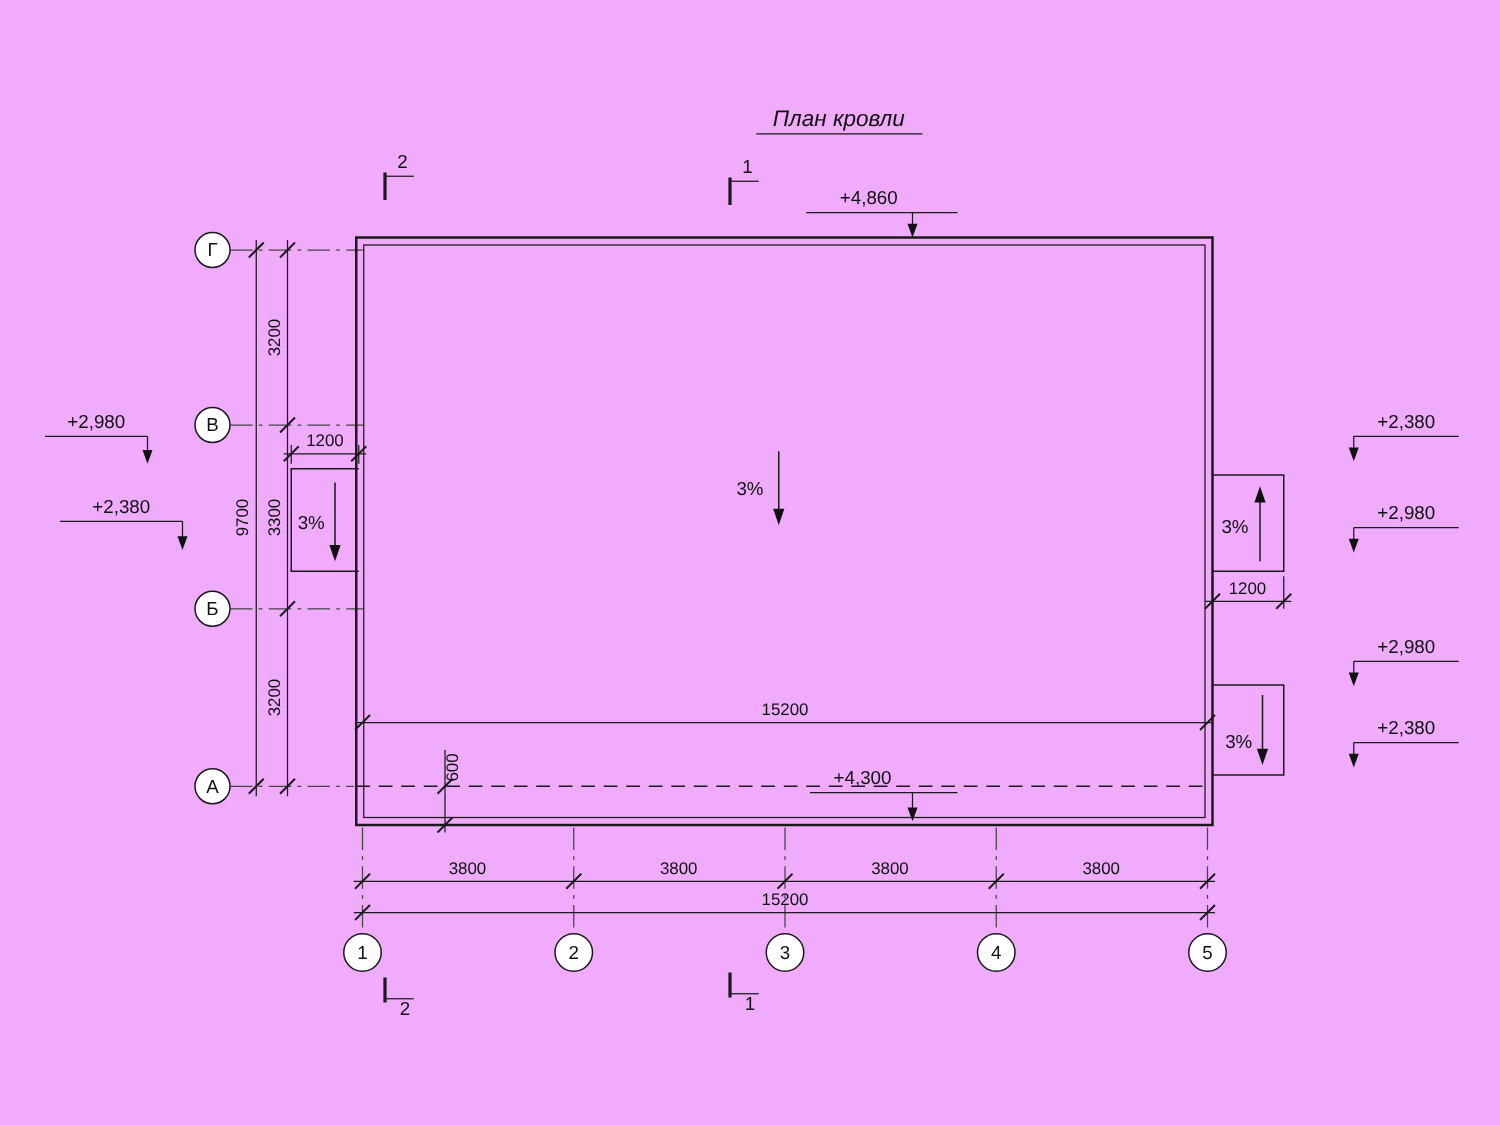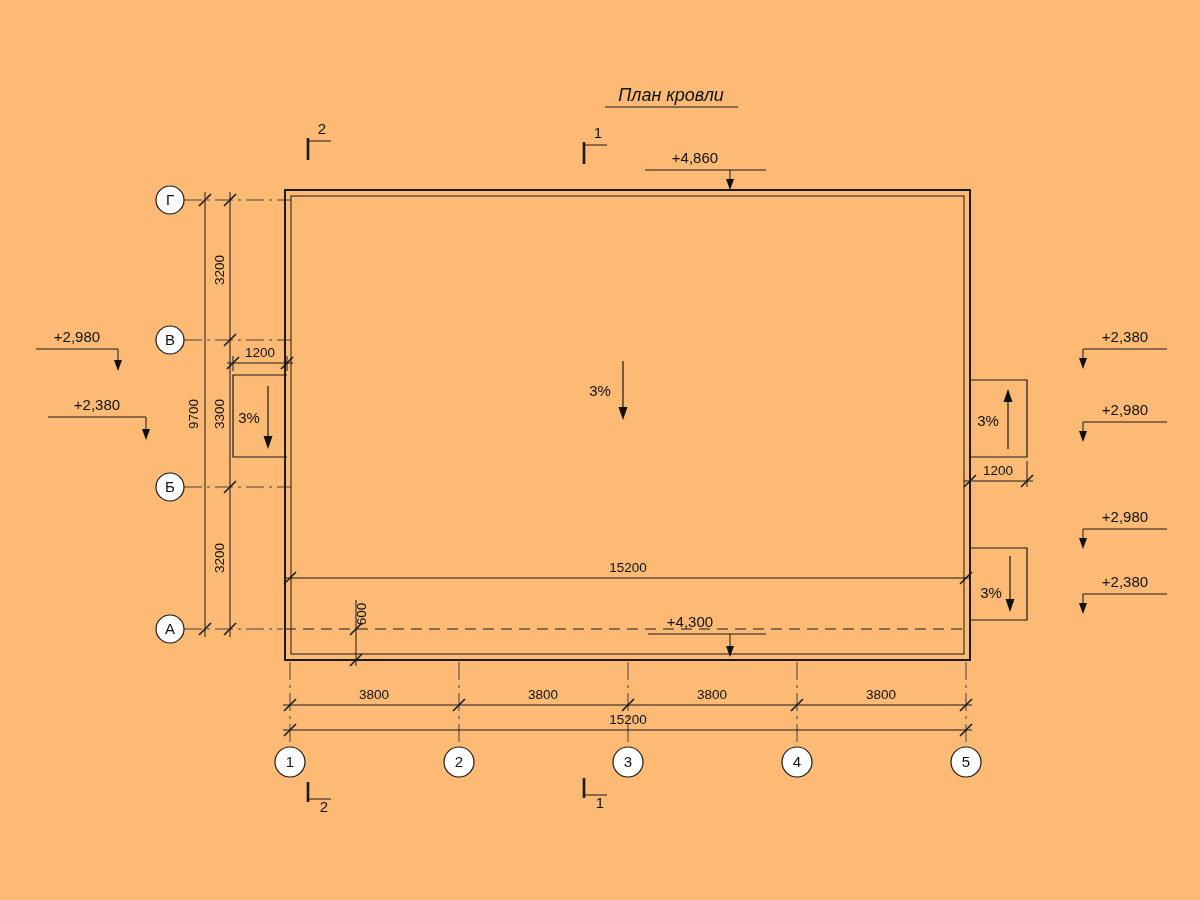--- a/index.html
+++ b/index.html
@@ -1,16 +1,16 @@
 <!DOCTYPE html>
 <html><head>
 <meta charset="utf-8">
 <style>
   html,body{margin:0;padding:0;background:#fff;}
-  .stage{width:1200px;height:900px;position:relative;background:#fdba74;}
+  .stage{width:1200px;height:900px;position:relative;background:#f0abfc;}
   svg text{font-family:"Liberation Sans",sans-serif;fill:#111;}
   .t15{font-size:15px;}
   .t14{font-size:13.5px;}
   .ttl{font-size:18px;font-style:italic;}
   .ln{stroke:#1a1a1a;stroke-width:1.2;fill:none;}
   .thick{stroke:#1a1a1a;stroke-width:2;fill:none;}
   .thin{stroke:#1a1a1a;stroke-width:1;fill:none;}
   .axis{stroke:#444;stroke-width:1;fill:none;stroke-dasharray:18 5 3 5;}
   .dash{stroke:#1a1a1a;stroke-width:1.1;fill:none;stroke-dasharray:11 7;}
   .tick{stroke:#1a1a1a;stroke-width:1.6;}

